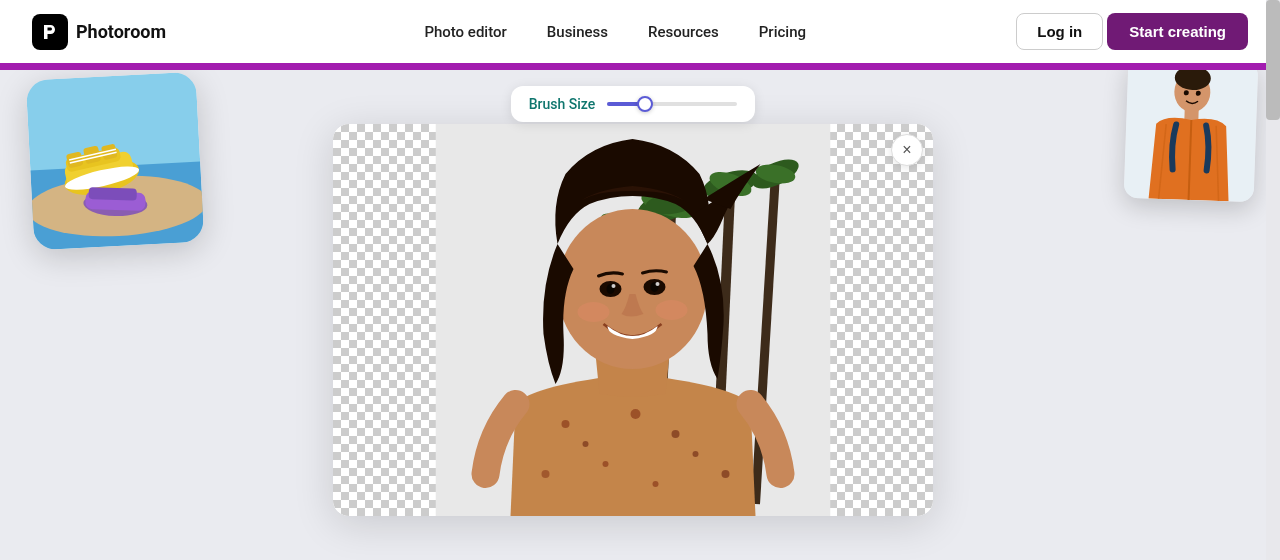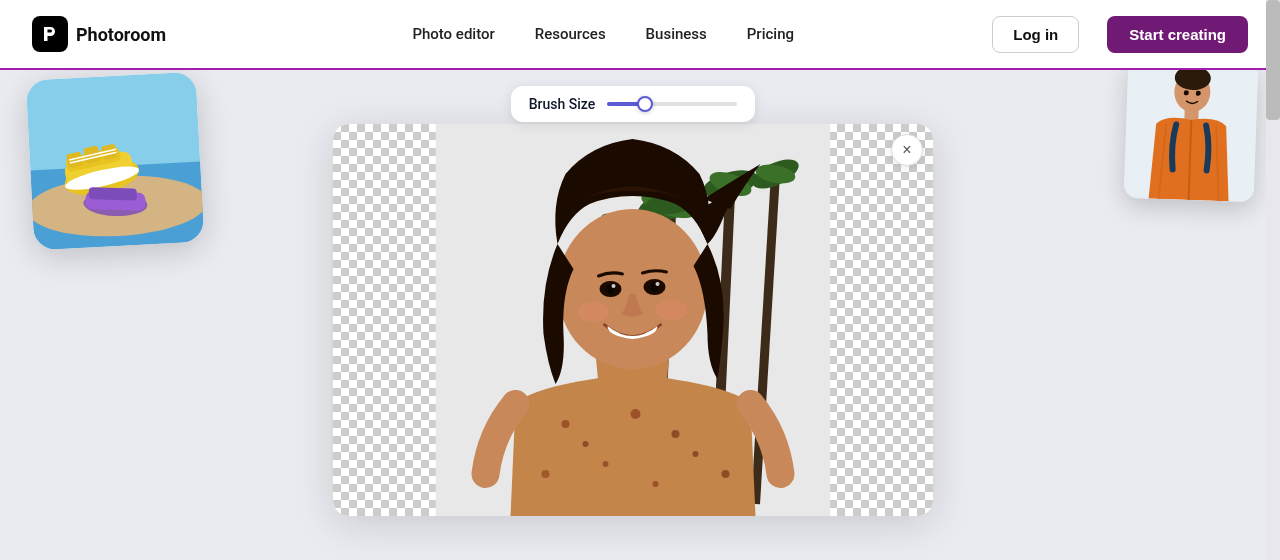--- a/index.html
+++ b/index.html
@@ -16,21 +16,21 @@
     
     nav {
       position: absolute;
       top: 0; left: 0; right: 0;
       height: 70px;
       background: #fff;
       display: flex;
       align-items: center;
       padding: 0 32px;
       z-index: 10;
-      border-bottom: 2px solid #a21caf;
+      border-bottom: 7px solid #a21caf;
     }
 
     .logo-area {
       display: flex;
       align-items: center;
       gap: 8px;
       margin-right: 48px;
       text-decoration: none;
     }
 
@@ -68,21 +68,21 @@
       font-weight: 500;
       color: #222;
       cursor: pointer;
       border-radius: 6px;
       text-decoration: none;
     }
 
     .nav-actions {
       display: flex;
       align-items: center;
-      gap: 28px;
+      gap: 4px;
     }
 
     .btn-login {
       padding: 9px 20px;
       font-size: 15px;
       font-weight: 600;
       color: #111;
       background: #fff;
       border: 1.5px solid #ccc;
       border-radius: 8px;
@@ -184,21 +184,21 @@
       border-radius: 12px;
       padding: 10px 18px;
       margin-top: 16px;
       box-shadow: 0 2px 12px rgba(0,0,0,0.1);
       z-index: 5;
     }
 
     .brush-label {
       font-size: 14px;
       font-weight: 500;
-      color: #0f172a;
+      color: #0f766e;
     }
 
     .brush-slider-track {
       width: 130px;
       height: 4px;
       background: #e0e0e0;
       border-radius: 4px;
       position: relative;
       display: flex;
       align-items: center;
@@ -303,22 +303,22 @@
         <rect width="22" height="22" rx="4" fill="black"></rect>
         <path d="M5 4h6.5c2.5 0 4.5 1.8 4.5 4.5 0 2.5-1.8 4.5-4.5 4.5H8.5V18H5V4z" fill="white"></path>
         <path d="M8.5 9.5h3c.8 0 1.5-.7 1.5-1.5S12.3 6.5 11.5 6.5h-3v3z" fill="black"></path>
       </svg>
     </div>
     <span class="logo-text">Photoroom</span>
   </div>
 
   <div class="nav-links">
     <a class="nav-link">Photo editor</a>
+    <a class="nav-link">Business</a>
     <a class="nav-link">Resources</a>
-    <a class="nav-link">Business</a>
     <a class="nav-link">Pricing</a>
   </div>
 
   <div class="nav-actions">
     <button class="btn-login">Log in</button>
     <button class="btn-start">Start creating</button>
   </div>
 </nav>
 
 <div class="scrollbar">

